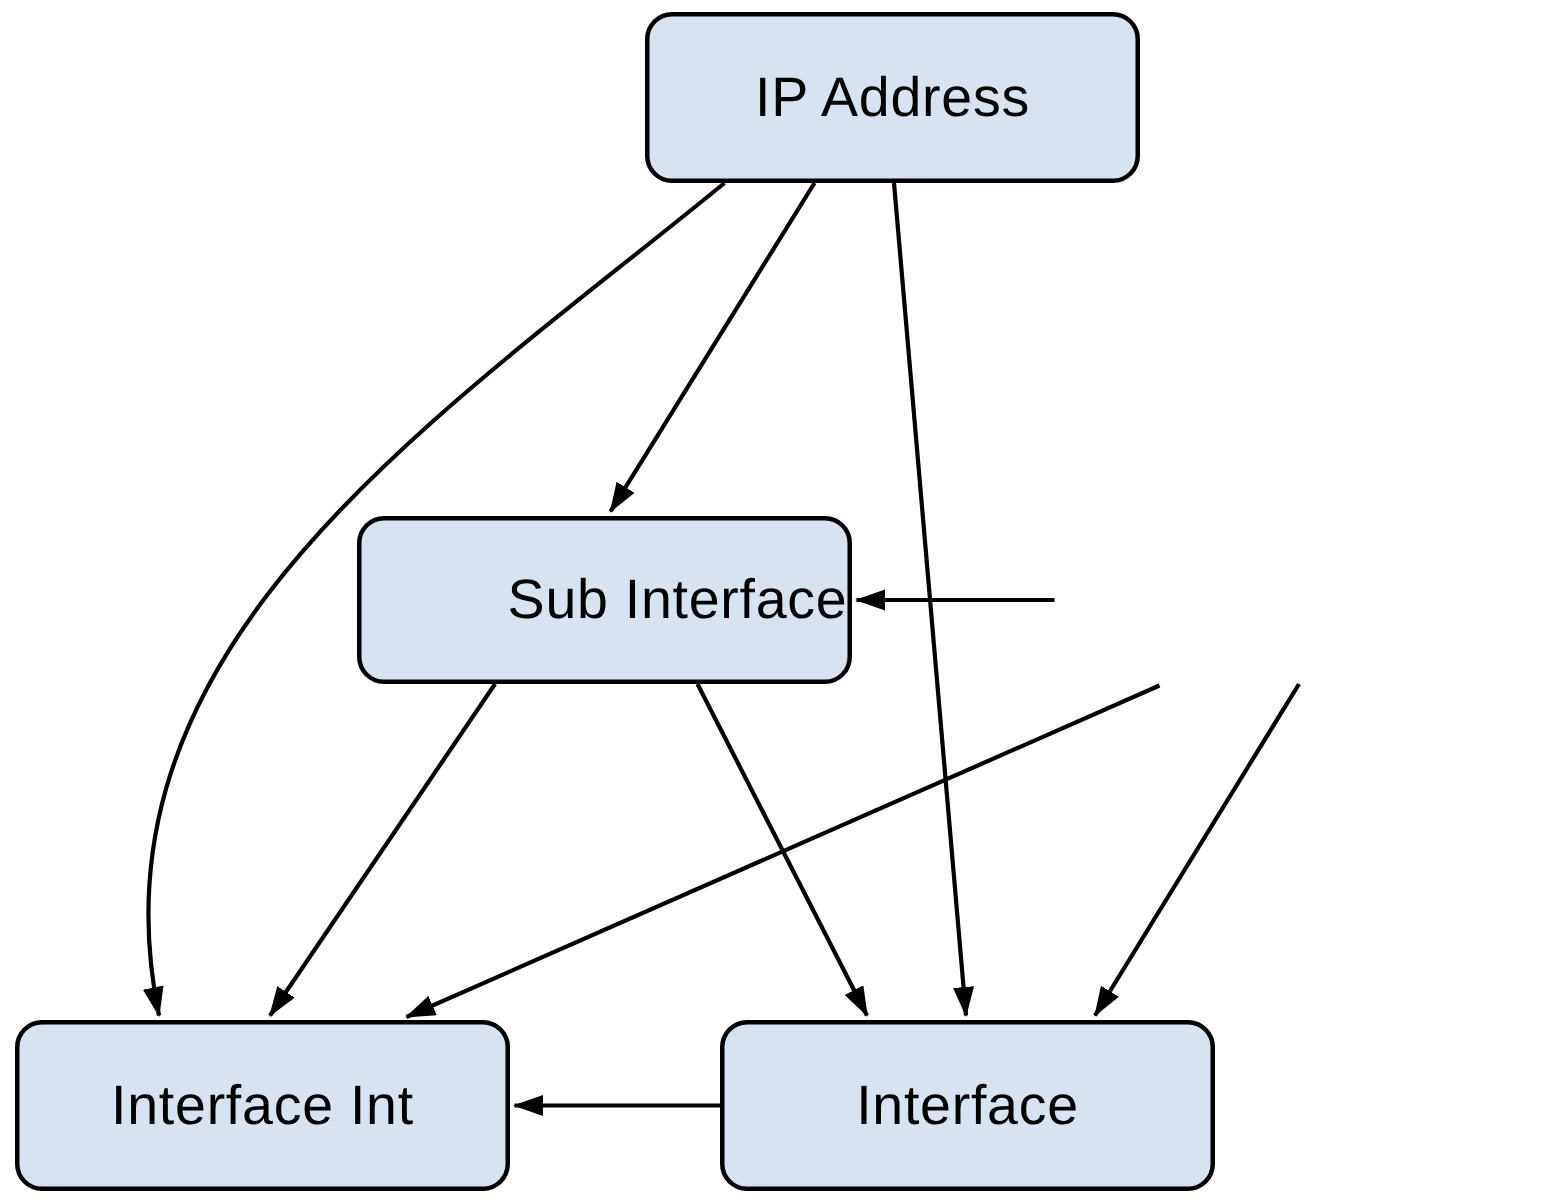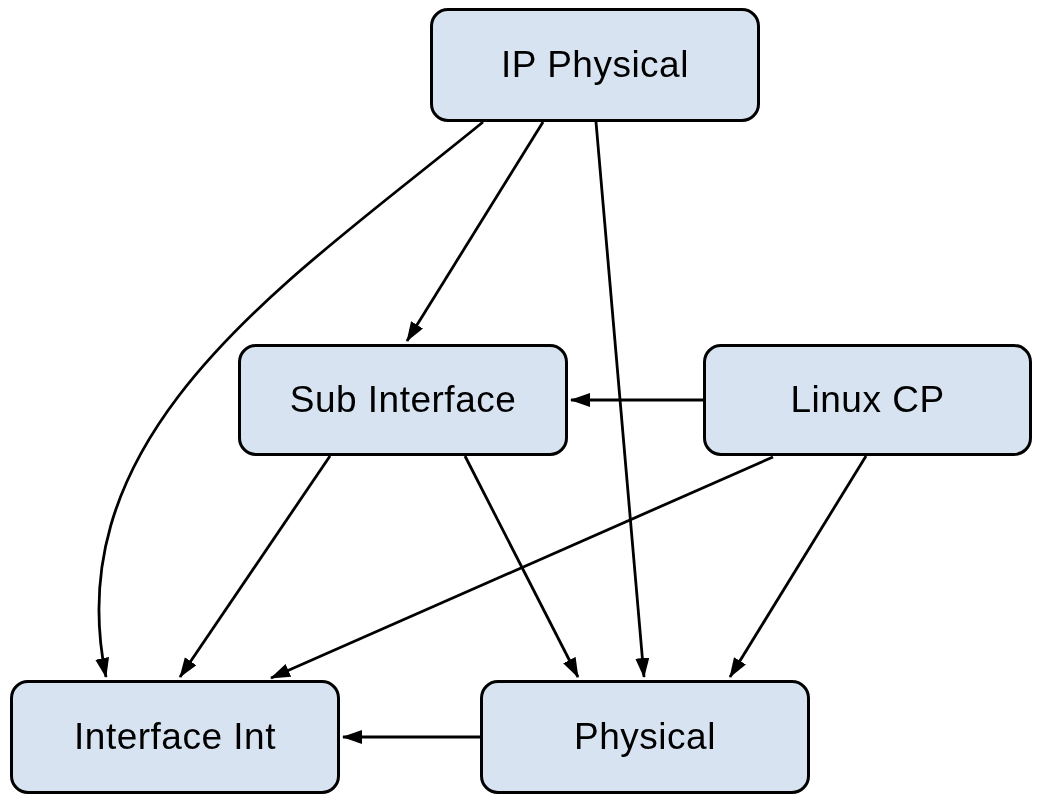--- a/index.html
+++ b/index.html
@@ -34,21 +34,21 @@
     align-items: center;
     justify-content: center;
   }
   .node .label {
     font-size: 37px;
     color: #000000;
     letter-spacing: 0.5px;
     white-space: nowrap;
   }
   .node-ip-address    { left: 430px; top: 8px;   width: 330px; height: 114px; }
-  .node-sub-interface { left: 238px; top: 344px; width: 330px; height: 112px; }
+  .node-sub-interface { left: 238px; top: 344px; width: 330px; height: 112px; justify-content: flex-end; }
   .node-linux-cp      { left: 703px; top: 344px; width: 329px; height: 112px; }
   .node-physical-int  { left: 10px;  top: 680px; width: 330px; height: 114px; }
   .node-bondether     { left: 480px; top: 680px; width: 330px; height: 114px; }
   .edge {
     fill: none;
     stroke: #000000;
     stroke-width: 2.8px;
   }
 </style>
 </head>
@@ -68,32 +68,29 @@
     <path class="edge" marker-end="url(#arrow)" d="M596,122 L644,677"></path>
     <path class="edge" marker-end="url(#arrow)" d="M703,400 L571,400"></path>
     <path class="edge" marker-end="url(#arrow)" d="M330,456 L180,677"></path>
     <path class="edge" marker-end="url(#arrow)" d="M465,456 L578,677"></path>
     <path class="edge" marker-end="url(#arrow)" d="M773,457 L271,678"></path>
     <path class="edge" marker-end="url(#arrow)" d="M866,456 L730,677"></path>
     <path class="edge" marker-end="url(#arrow)" d="M480,737 L343,737"></path>
   </svg>
 
   <div class="node node-ip-address">
-    <span class="label">IP Physical</span>
+    <span class="label">IP Address</span>
   </div>
 
   <div class="node node-sub-interface">
     <span class="label">Sub Interface</span>
   </div>
 
-  <div class="node node-linux-cp">
-    <span class="label">Linux CP</span>
-  </div>
 
   <div class="node node-physical-int">
     <span class="label">Interface Int</span>
   </div>
 
   <div class="node node-bondether">
-    <span class="label">Physical</span>
+    <span class="label">Interface</span>
   </div>
 
 </div>
 
 </body></html>

